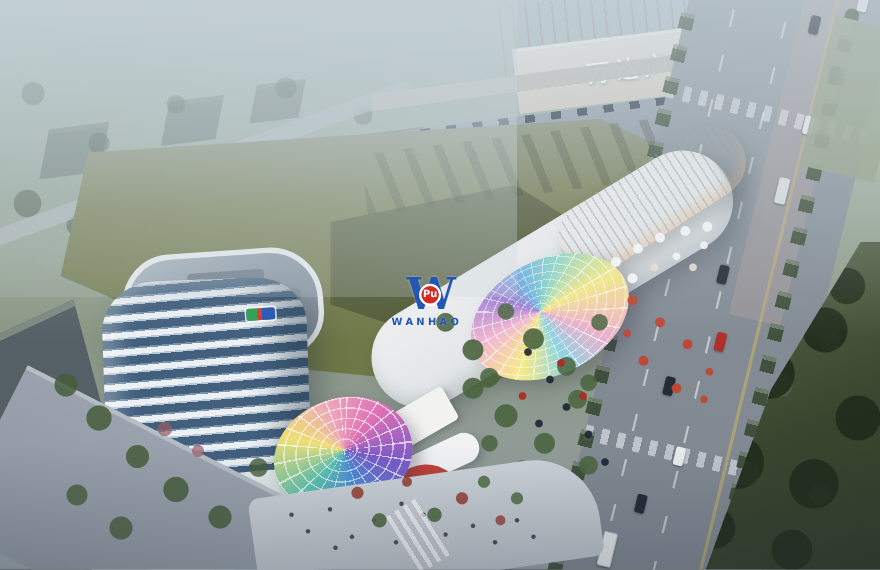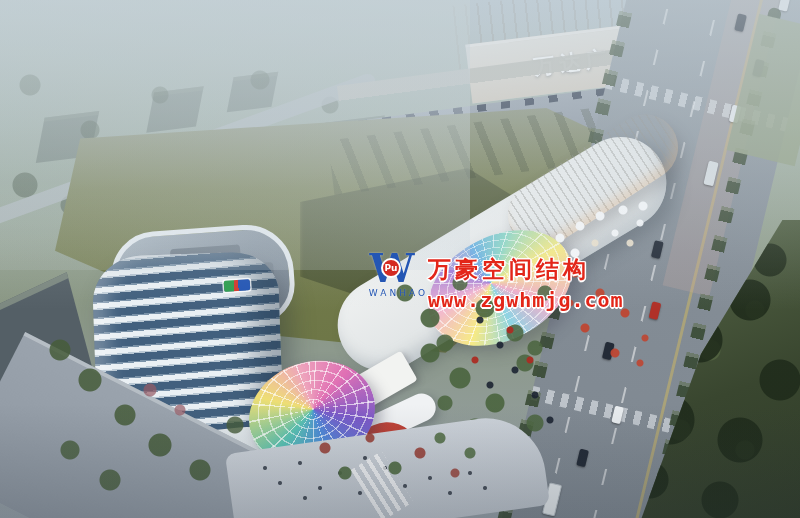--- a/index.html
+++ b/index.html
@@ -255,21 +255,21 @@
     background:linear-gradient(0deg,rgba(40,50,62,.22),rgba(40,50,62,0) 22%);}
 
   
   .watermark{left:356px;top:250px;width:236px;height:66px;display:flex;align-items:flex-start;}
   .wm-logo{position:relative;width:72px;height:62px;flex:none;}
   .wm-w{font-size:40px;line-height:36px;font-weight:900;color:#2456b4;text-align:center;
     text-shadow:0 0 2px rgba(255,255,255,.5);font-family:"DejaVu Serif","Liberation Serif",serif;}
   .wm-badge{position:absolute;left:25px;top:8px;width:20px;height:20px;border-radius:50%;
     background:#d42a22;border:2px solid #fff;color:#fff;font-size:9px;font-weight:bold;
     display:flex;align-items:center;justify-content:center;box-sizing:border-box;}
-  .wm-name{margin-top:2px;font-size:9px;font-weight:normal;color:#2456b4;letter-spacing:3px;text-align:right;
+  .wm-name{margin-top:2px;font-size:9px;font-weight:bold;color:#2456b4;letter-spacing:3px;text-align:left;
     text-shadow:0 0 2px rgba(255,255,255,.4);}
   .wm-text{padding-top:4px;}
   .wm-line1{font-size:23px;font-weight:900;color:#e32619;letter-spacing:4px;white-space:nowrap;
     text-shadow:-1.5px 0 0 #fff,1.5px 0 0 #fff,0 -1.5px 0 #fff,0 1.5px 0 #fff,-1px -1px 0 #fff,1px 1px 0 #fff,-1px 1px 0 #fff,1px -1px 0 #fff;}
   .wm-line2{margin-top:3px;font-size:20px;font-weight:bold;color:#e32619;letter-spacing:1px;white-space:nowrap;
     font-family:"DejaVu Sans Mono","Liberation Mono",monospace;
     text-shadow:-1.5px 0 0 #fff,1.5px 0 0 #fff,0 -1.5px 0 #fff,0 1.5px 0 #fff,-1px -1px 0 #fff,1px 1px 0 #fff,-1px 1px 0 #fff,1px -1px 0 #fff;}
 </style>
 </head>
 <body>
@@ -364,19 +364,15 @@
   <div class="abs haze-left"></div>
   <div class="abs haze-top"></div>
   <div class="abs vignette"></div>
 
   <div class="abs watermark">
     <div class="wm-logo">
       <div class="wm-w">W</div>
       <div class="wm-badge">Pu</div>
       <div class="wm-name">WANHAO</div>
     </div>
-    <div class="wm-text">
-      <div class="wm-line1">万豪空间结构</div>
-      <div class="wm-line2">www.zgwhmjg.com</div>
-    </div>
   </div>
 
 </div>
 
 </body></html>

